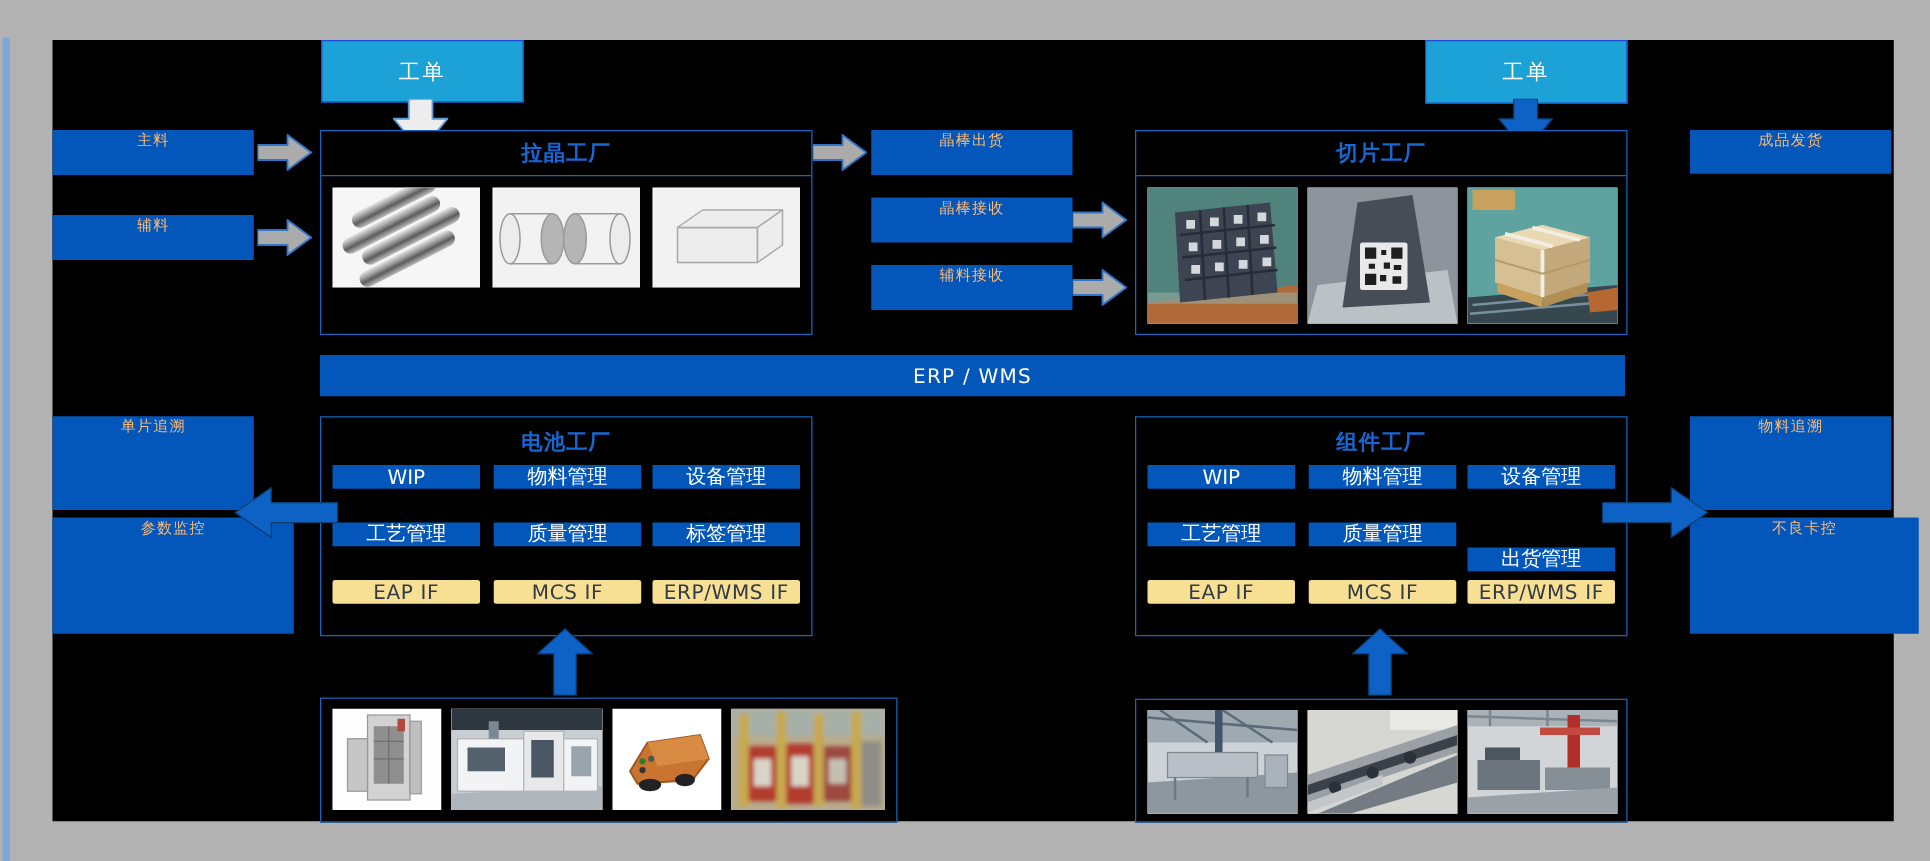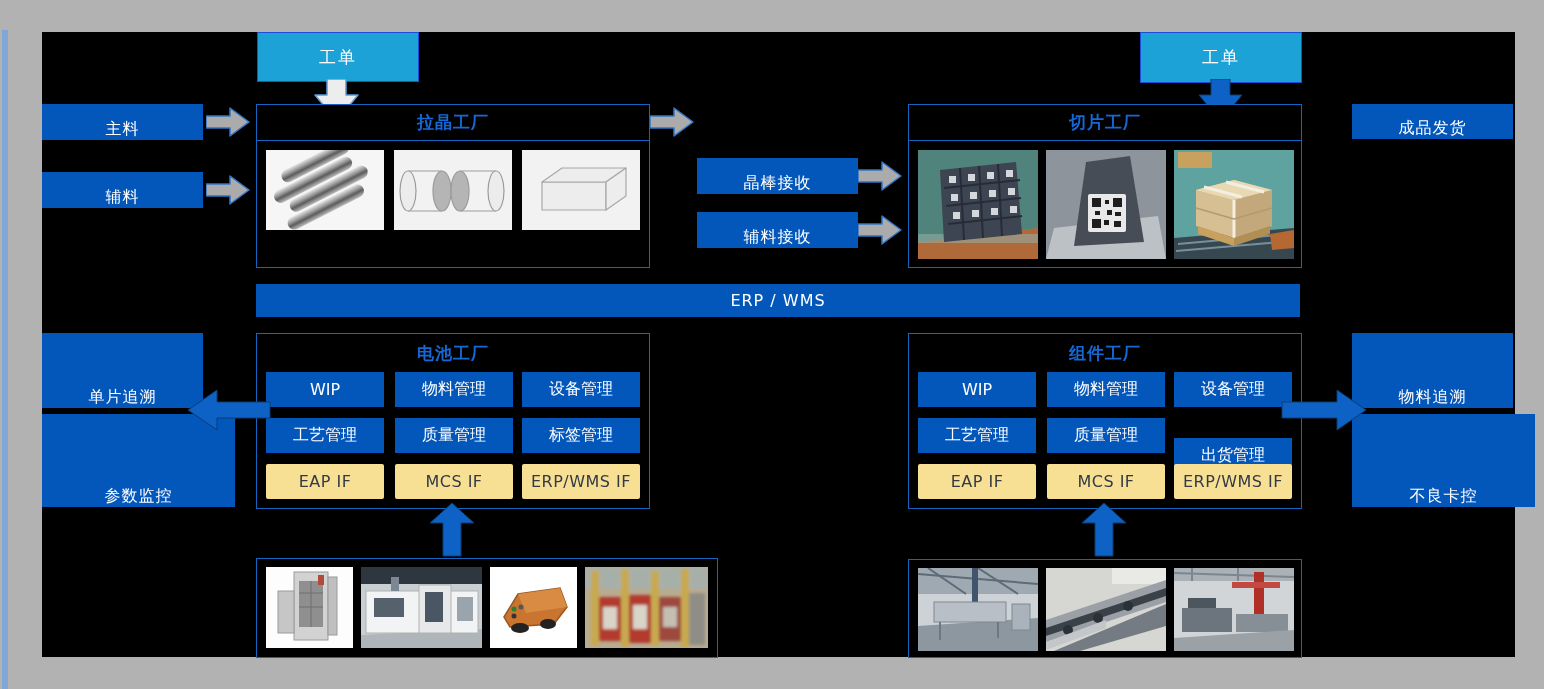--- a/index.html
+++ b/index.html
@@ -1,25 +1,25 @@
 <!DOCTYPE html>
 <html><head>
 <meta charset="utf-8">
 <style>
   html,body{margin:0;padding:0;}
   body{width:1544px;height:689px;font-family:"DejaVu Sans","Liberation Sans",sans-serif;}
   .stage{position:relative;width:1544px;height:689px;background:#b2b2b2;overflow:hidden;}
   .board{position:absolute;left:42px;top:32px;width:1473px;height:625px;background:#000;}
   .accent{position:absolute;left:2px;top:30px;width:6px;height:659px;background:#7fa8d8;}
-  .bluebox{position:absolute;background:#0457ba;color:#ffffff;display:flex;align-items:flex-end;justify-content:center;font-size:16px;letter-spacing:1px;}
+  .bluebox{position:absolute;background:#0457ba;color:#fdba74;display:flex;align-items:flex-start;justify-content:center;font-size:12px;letter-spacing:1px;}
   .cyanbox{position:absolute;background:#1ca2d6;color:#fff;display:flex;align-items:center;justify-content:center;font-size:17px;letter-spacing:2px;border:1px solid #1d4ed8;}
   .factory{position:absolute;border:1.5px solid #1566c1;background:#000;}
   .ftitle{position:absolute;left:0;right:0;color:#1668d6;font-weight:bold;font-size:17px;text-align:center;letter-spacing:1px;}
   .ftitle-row{position:absolute;left:0;top:0;right:0;height:35px;border-bottom:1.5px solid #1566c1;display:flex;align-items:center;justify-content:center;color:#1668d6;font-weight:bold;font-size:17px;letter-spacing:1px;}
-  .cell{position:absolute;width:118px;height:35px;display:flex;align-items:center;justify-content:center;font-size:16px;}
+  .cell{position:absolute;width:118px;height:19px;display:flex;align-items:center;justify-content:center;font-size:16px;}
   .cell.blue{background:#0457ba;color:#fff;}
   .cell.yellow{background:#f7df94;color:#333a45;border-radius:2px;letter-spacing:0.5px;}
   .thumb{position:absolute;overflow:hidden;background:#f2f2f2;}
   .thumb svg{display:block;width:100%;height:100%;}
   .arrow{position:absolute;line-height:0;}
   .erpbar{position:absolute;left:256px;top:284px;width:1044px;height:33px;background:#0457ba;color:#fff;display:flex;align-items:center;justify-content:center;font-size:16px;letter-spacing:1px;}
 </style>
 </head>
 <body>
 
@@ -109,20 +109,23 @@
           <rect width="118" height="80" fill="#f2f2f2"></rect>
           <g fill="#ededed" stroke="#a8a8a8" stroke-width="1.2" stroke-linejoin="round">
             <polygon points="20,32 84,32 84,60 20,60"></polygon>
             <polygon points="20,32 40,18 104,18 84,32"></polygon>
             <polygon points="84,32 104,18 104,46 84,60"></polygon>
           </g>
         </svg>
     </div>
   </div>
 
+  <div class="bluebox" style="left:697px;top:104px;width:161px;height:36px;">
+      <span>晶棒出货</span>
+    </div>
   <div class="bluebox" style="left:697px;top:158px;width:161px;height:36px;">
       <span>晶棒接收</span>
     </div>
   <div class="bluebox" style="left:697px;top:212px;width:161px;height:36px;">
       <span>辅料接收</span>
     </div>
 
   <div class="factory" style="left:908px;top:104px;width:392px;height:162px;">
     <div class="ftitle-row">切片工厂</div>
     <div class="thumb" style="left:9px;top:45px;width:120px;height:109px;">

